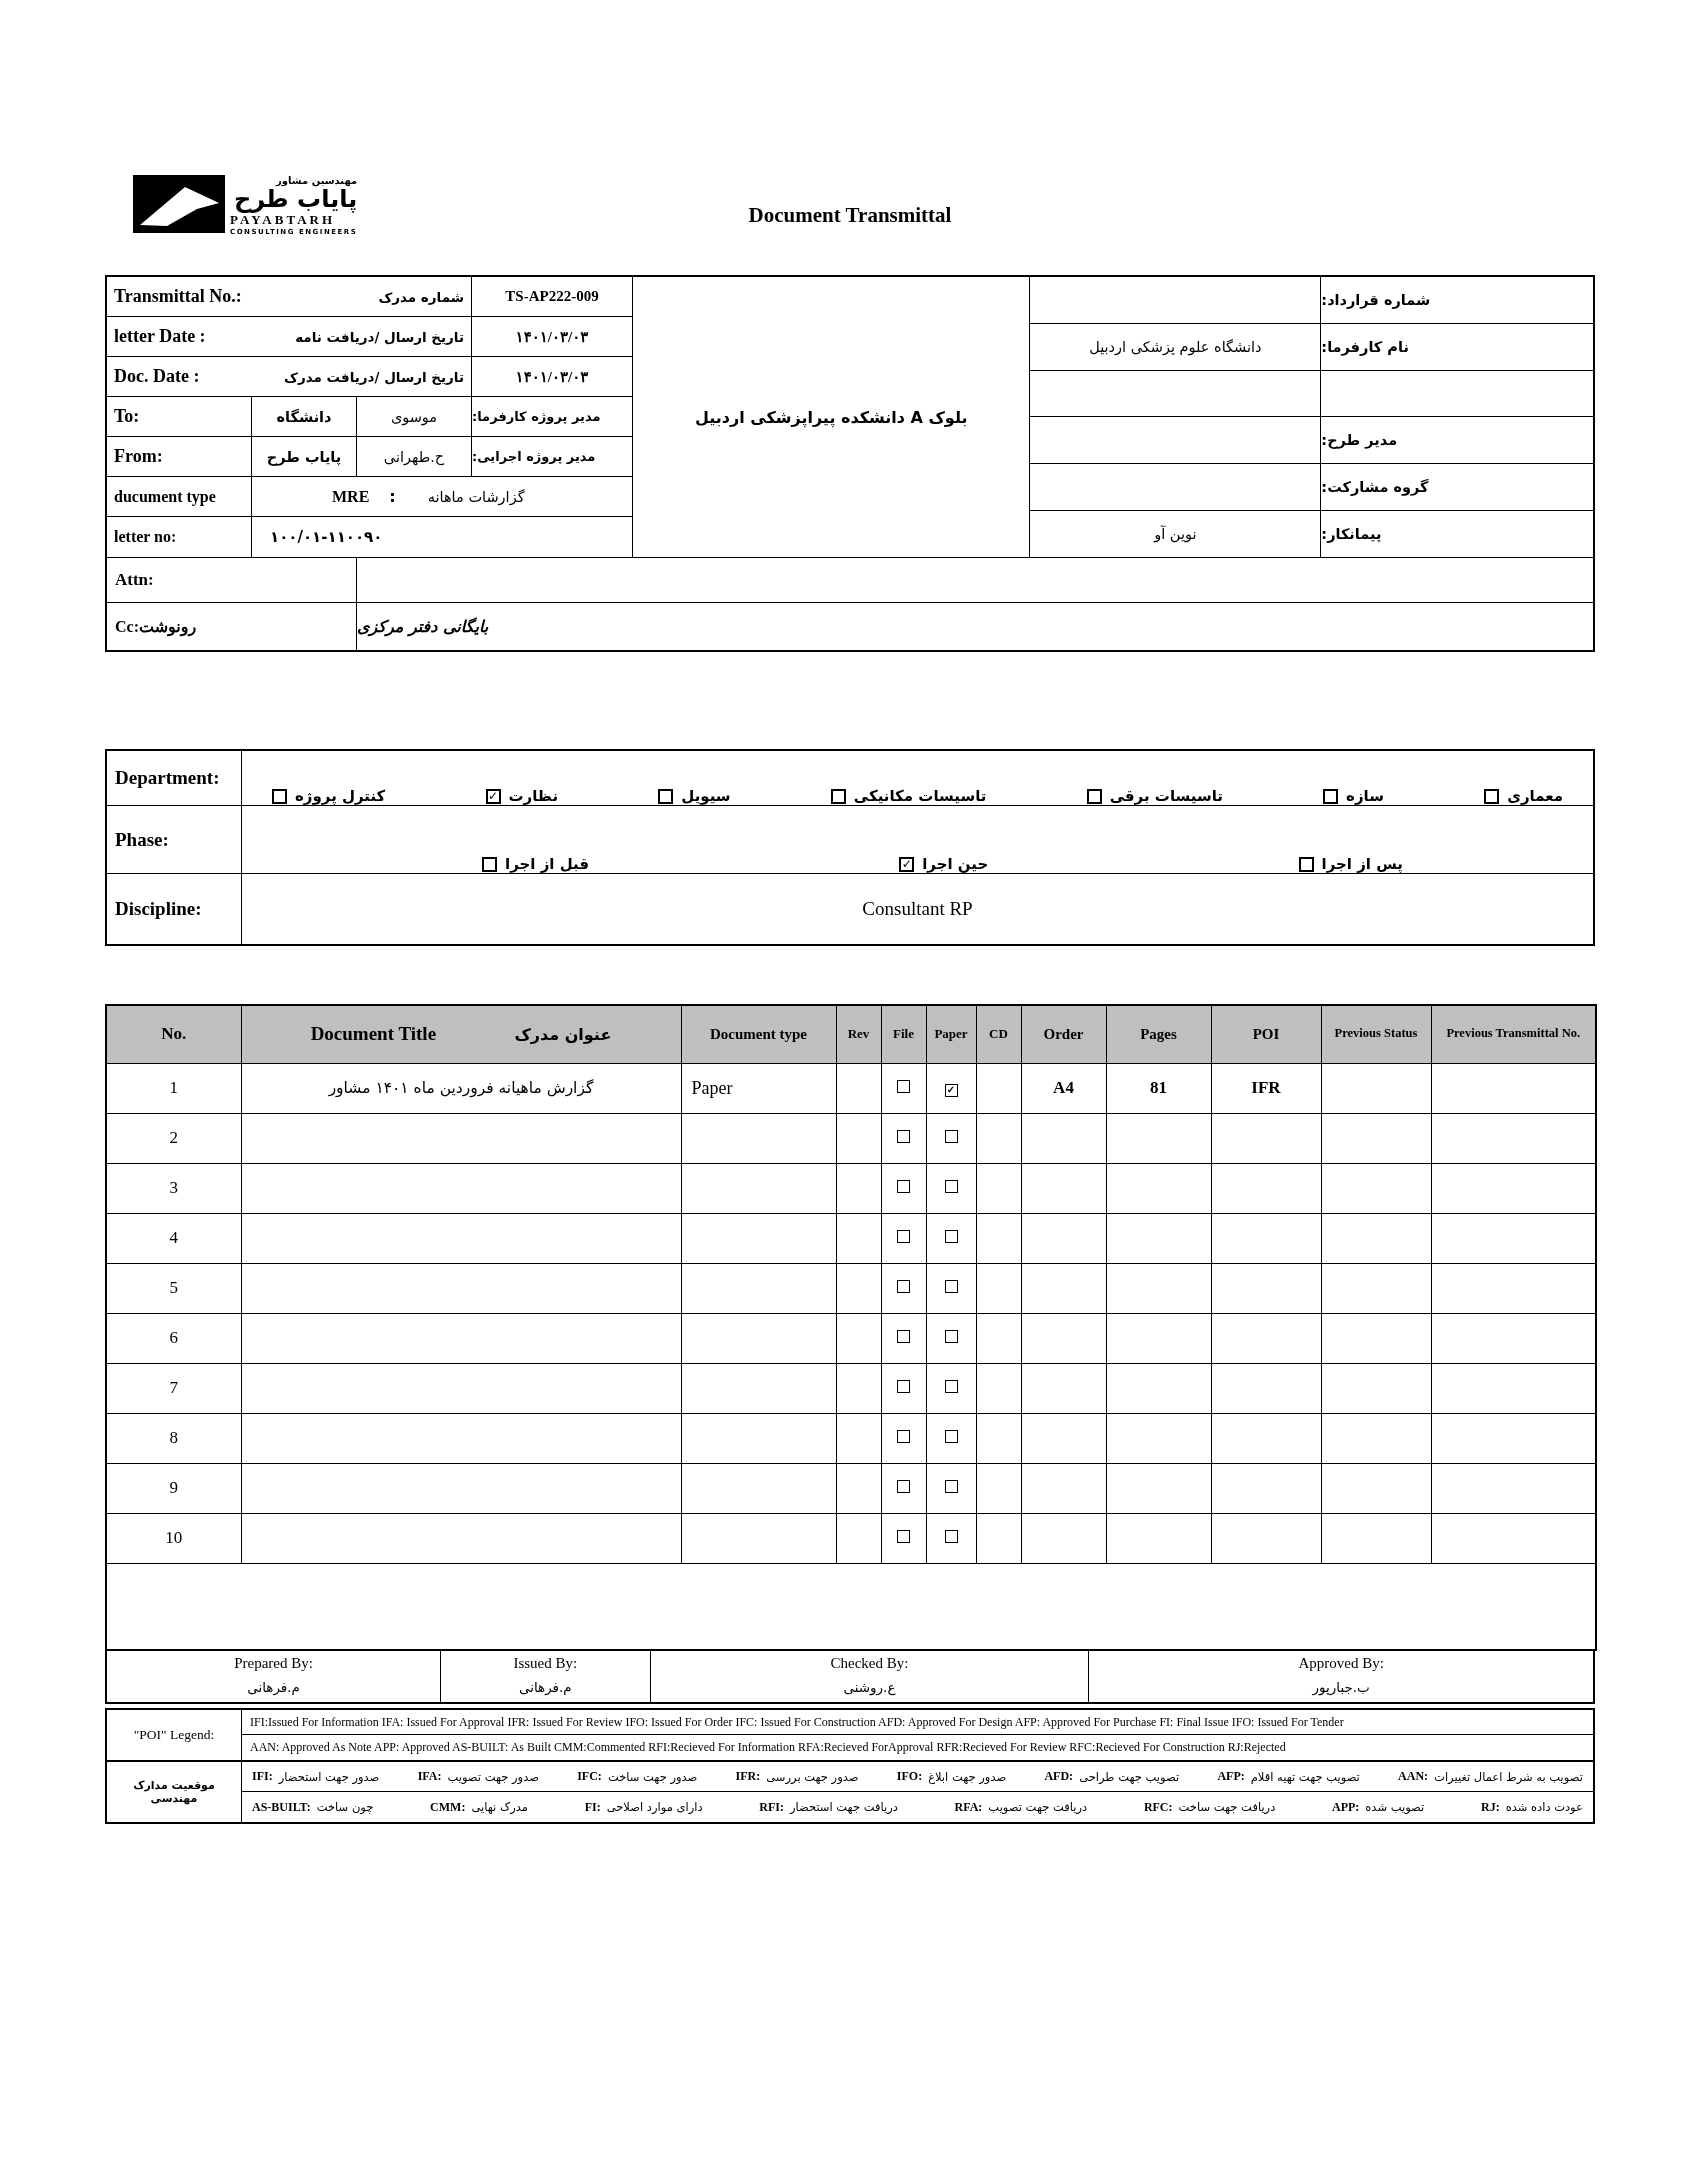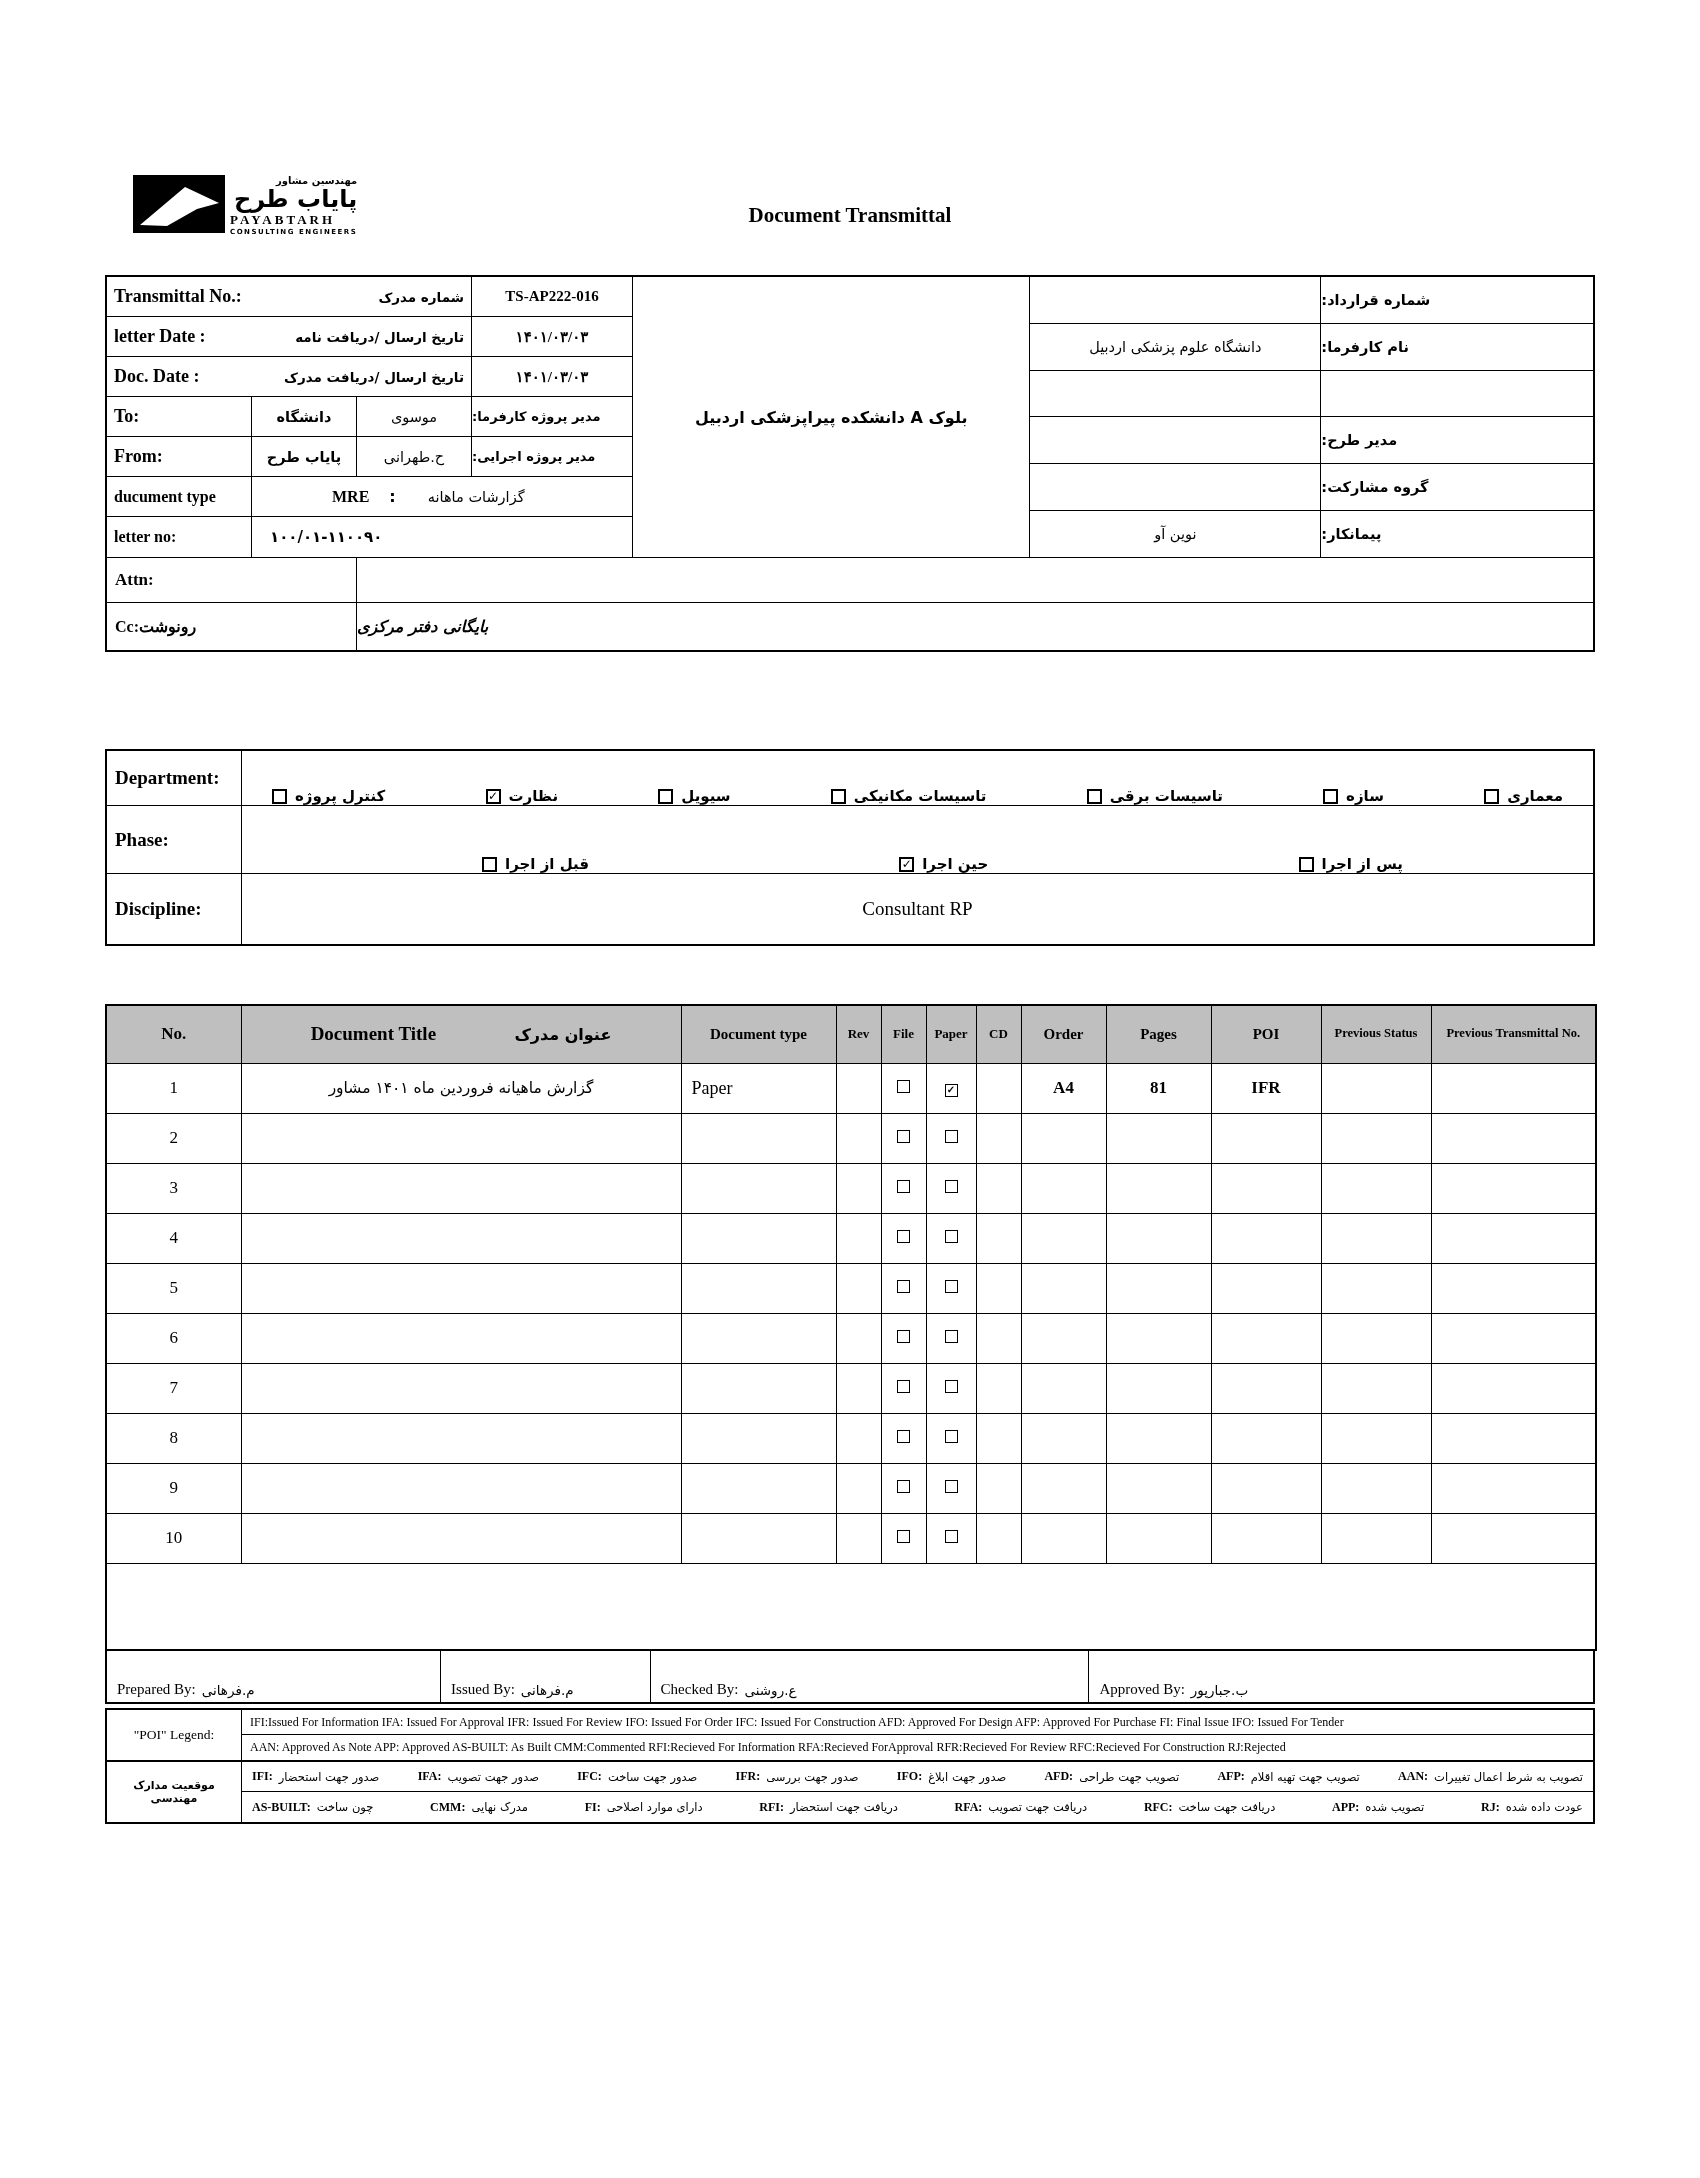--- a/index.html
+++ b/index.html
@@ -89,22 +89,22 @@
     font-family:"DejaVu Sans","Liberation Sans",sans-serif; }
   .doc tbody tr { height:50px; }
   .doc tbody td { text-align:center; font-family:"Liberation Serif","DejaVu Serif",serif; font-size:17px; }
   .doc td.col-title { font-family:"DejaVu Sans","Liberation Sans",sans-serif; font-size:15.5px; }
   .doc td.col-type { text-align:left; padding-left:10px; font-size:18px; }
   .doc td.col-size, .doc td.col-pages, .doc td.col-poi { font-weight:bold; }
   .doc td.spacer { height:87px; }
 
   
   .sig { display:flex; border:2px solid #000; border-top:none; height:53px; width:1490px; }
-  .sig-cell { border-right:1px solid #000; padding:4px 10px; display:flex; align-items:flex-end; gap:6px;
-    font-family:"Liberation Serif","DejaVu Serif",serif; font-size:15px; }
+  .sig-cell { border-right:1px solid #000; padding:4px 1px; display:flex; align-items:center; gap:6px;
+    font-family:"Liberation Serif","DejaVu Serif",serif; font-size:15px;flex-direction:column; }
   .sig-cell:last-child { border-right:none; }
   .sig-name { font-family:"DejaVu Sans","Liberation Sans",sans-serif; font-size:13.5px; direction:rtl; padding-top:1px; }
   .sw1 { width:335px; } .sw2 { width:210px; } .sw3 { width:440px; } .sw4 { width:505px; }
 
   
   .poi-legend { display:flex; border:2px solid #000; margin-top:4px; width:1490px; }
   .poi-lab { width:135px; border-right:1px solid #000; display:flex; align-items:center; justify-content:center;
     font-family:"Liberation Serif","DejaVu Serif",serif; font-size:13.5px; }
   .poi-lines { flex:1; display:flex; flex-direction:column; }
   .poi-line { height:25px; line-height:25px; padding:0 8px; font-family:"Liberation Serif","DejaVu Serif",serif;
@@ -144,21 +144,21 @@
   </div>
 
   <div class="info">
     <div class="info-top">
       <div class="info-left">
         <div class="r">
           <div class="cell pairrow br">
             <span class="lab-en">Transmittal No.:</span>
             <span class="lab-fa">شماره مدرک</span>
           </div>
-          <div class="cell val-c">TS-AP222-016</div>
+          <div class="cell val-c">TS-AP222-009</div>
         </div>
         <div class="r">
           <div class="cell pairrow br">
             <span class="lab-en">letter Date :</span>
             <span class="lab-fa">تاریخ ارسال /دریافت نامه</span>
           </div>
           <div class="cell val-c ltr">۱۴۰۱/۰۳/۰۳</div>
         </div>
         <div class="r">
           <div class="cell pairrow br">

